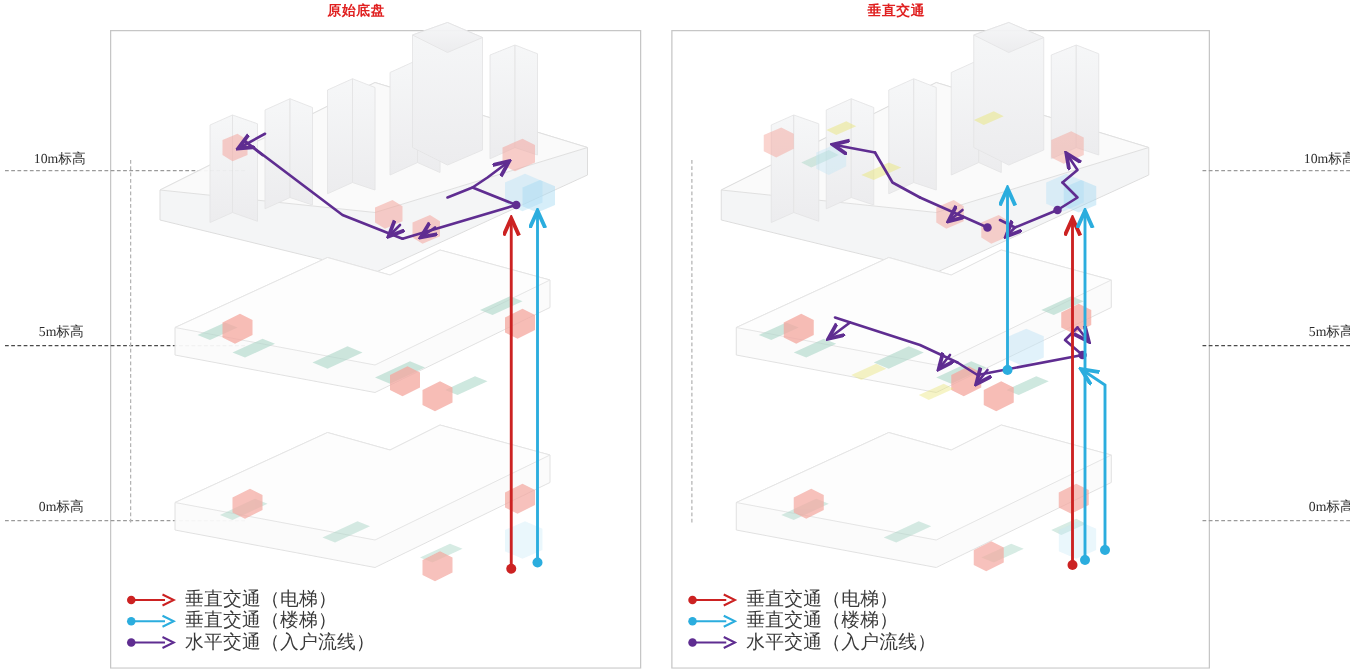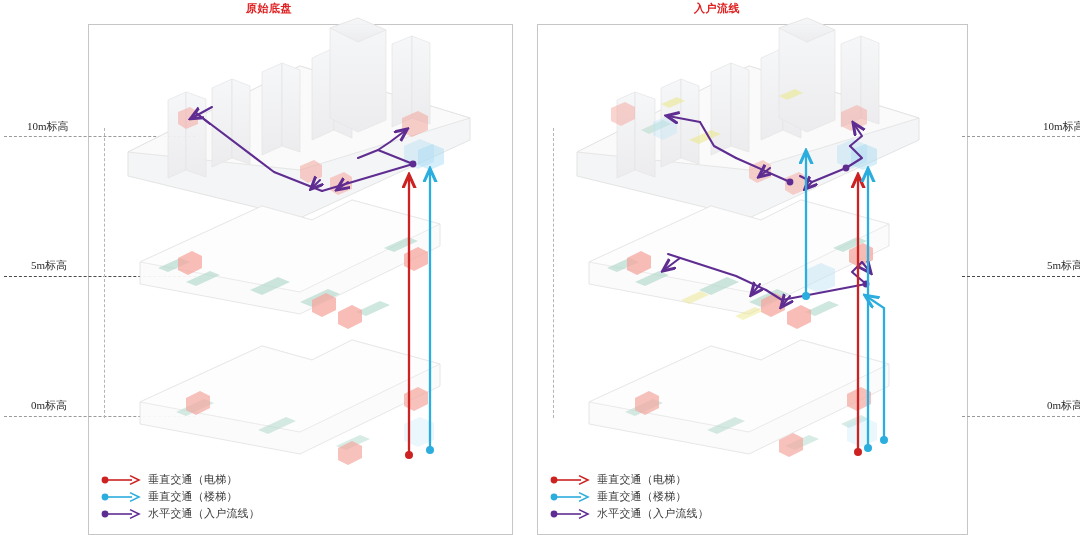--- a/index.html
+++ b/index.html
@@ -14,21 +14,21 @@
 
   
   .panel-title{
     position:absolute;top:1px;
     font-family:"DejaVu Sans","Liberation Sans",sans-serif;
     font-size:11px;font-weight:bold;
     color:#e02020;
     letter-spacing:.5px;
     white-space:nowrap;
   }
-  #title-left{left:246px;}
+  #title-left{left:262px;}
   #title-right{left:694px;}
   .frame-box{position:absolute;border:1px solid #c6c6c6;box-sizing:border-box;background:#fff;}
   #box-left{left:88px;top:24px;width:425px;height:511px;}
   #box-right{left:537px;top:24px;width:431px;height:511px;}
 
   
   .elev-label{
     position:absolute;
     font-size:11px;color:#2b2b2b;
     white-space:nowrap;
@@ -52,31 +52,31 @@
   
   .legend{
     position:absolute;
     font-family:"Liberation Serif","DejaVu Serif",serif;
   }
   #legend-left{left:100px;top:471px;}
   #legend-right{left:549px;top:471px;}
   .legend-row{display:flex;align-items:center;height:17px;}
   .legend-sym{width:44px;height:14px;flex:0 0 44px;position:relative;}
   .legend-text{
-    font-size:11px;color:#3a3a3a;white-space:nowrap;
+    font-size:15px;color:#3a3a3a;white-space:nowrap;
     margin-left:4px;letter-spacing:.2px;
   }
 </style>
 </head>
 <body>
 
 <div class="stage">
 
   <div class="panel-title" id="title-left">原始底盘</div>
-  <div class="panel-title" id="title-right">入户流线</div>
+  <div class="panel-title" id="title-right">垂直交通</div>
 
   <div class="frame-box" id="box-left"></div>
   <div class="frame-box" id="box-right"></div>
 
   <div class="elev-label" style="left:6px;  top:119px;">10m标高</div>
   <div class="elev-line light" style="left:4px;  top:136px; width:192px;"></div>
 
   <div class="elev-label" style="left:10px; top:258px;">5m标高</div>
   <div class="elev-line" style="left:4px;  top:276px; width:192px;"></div>
 

